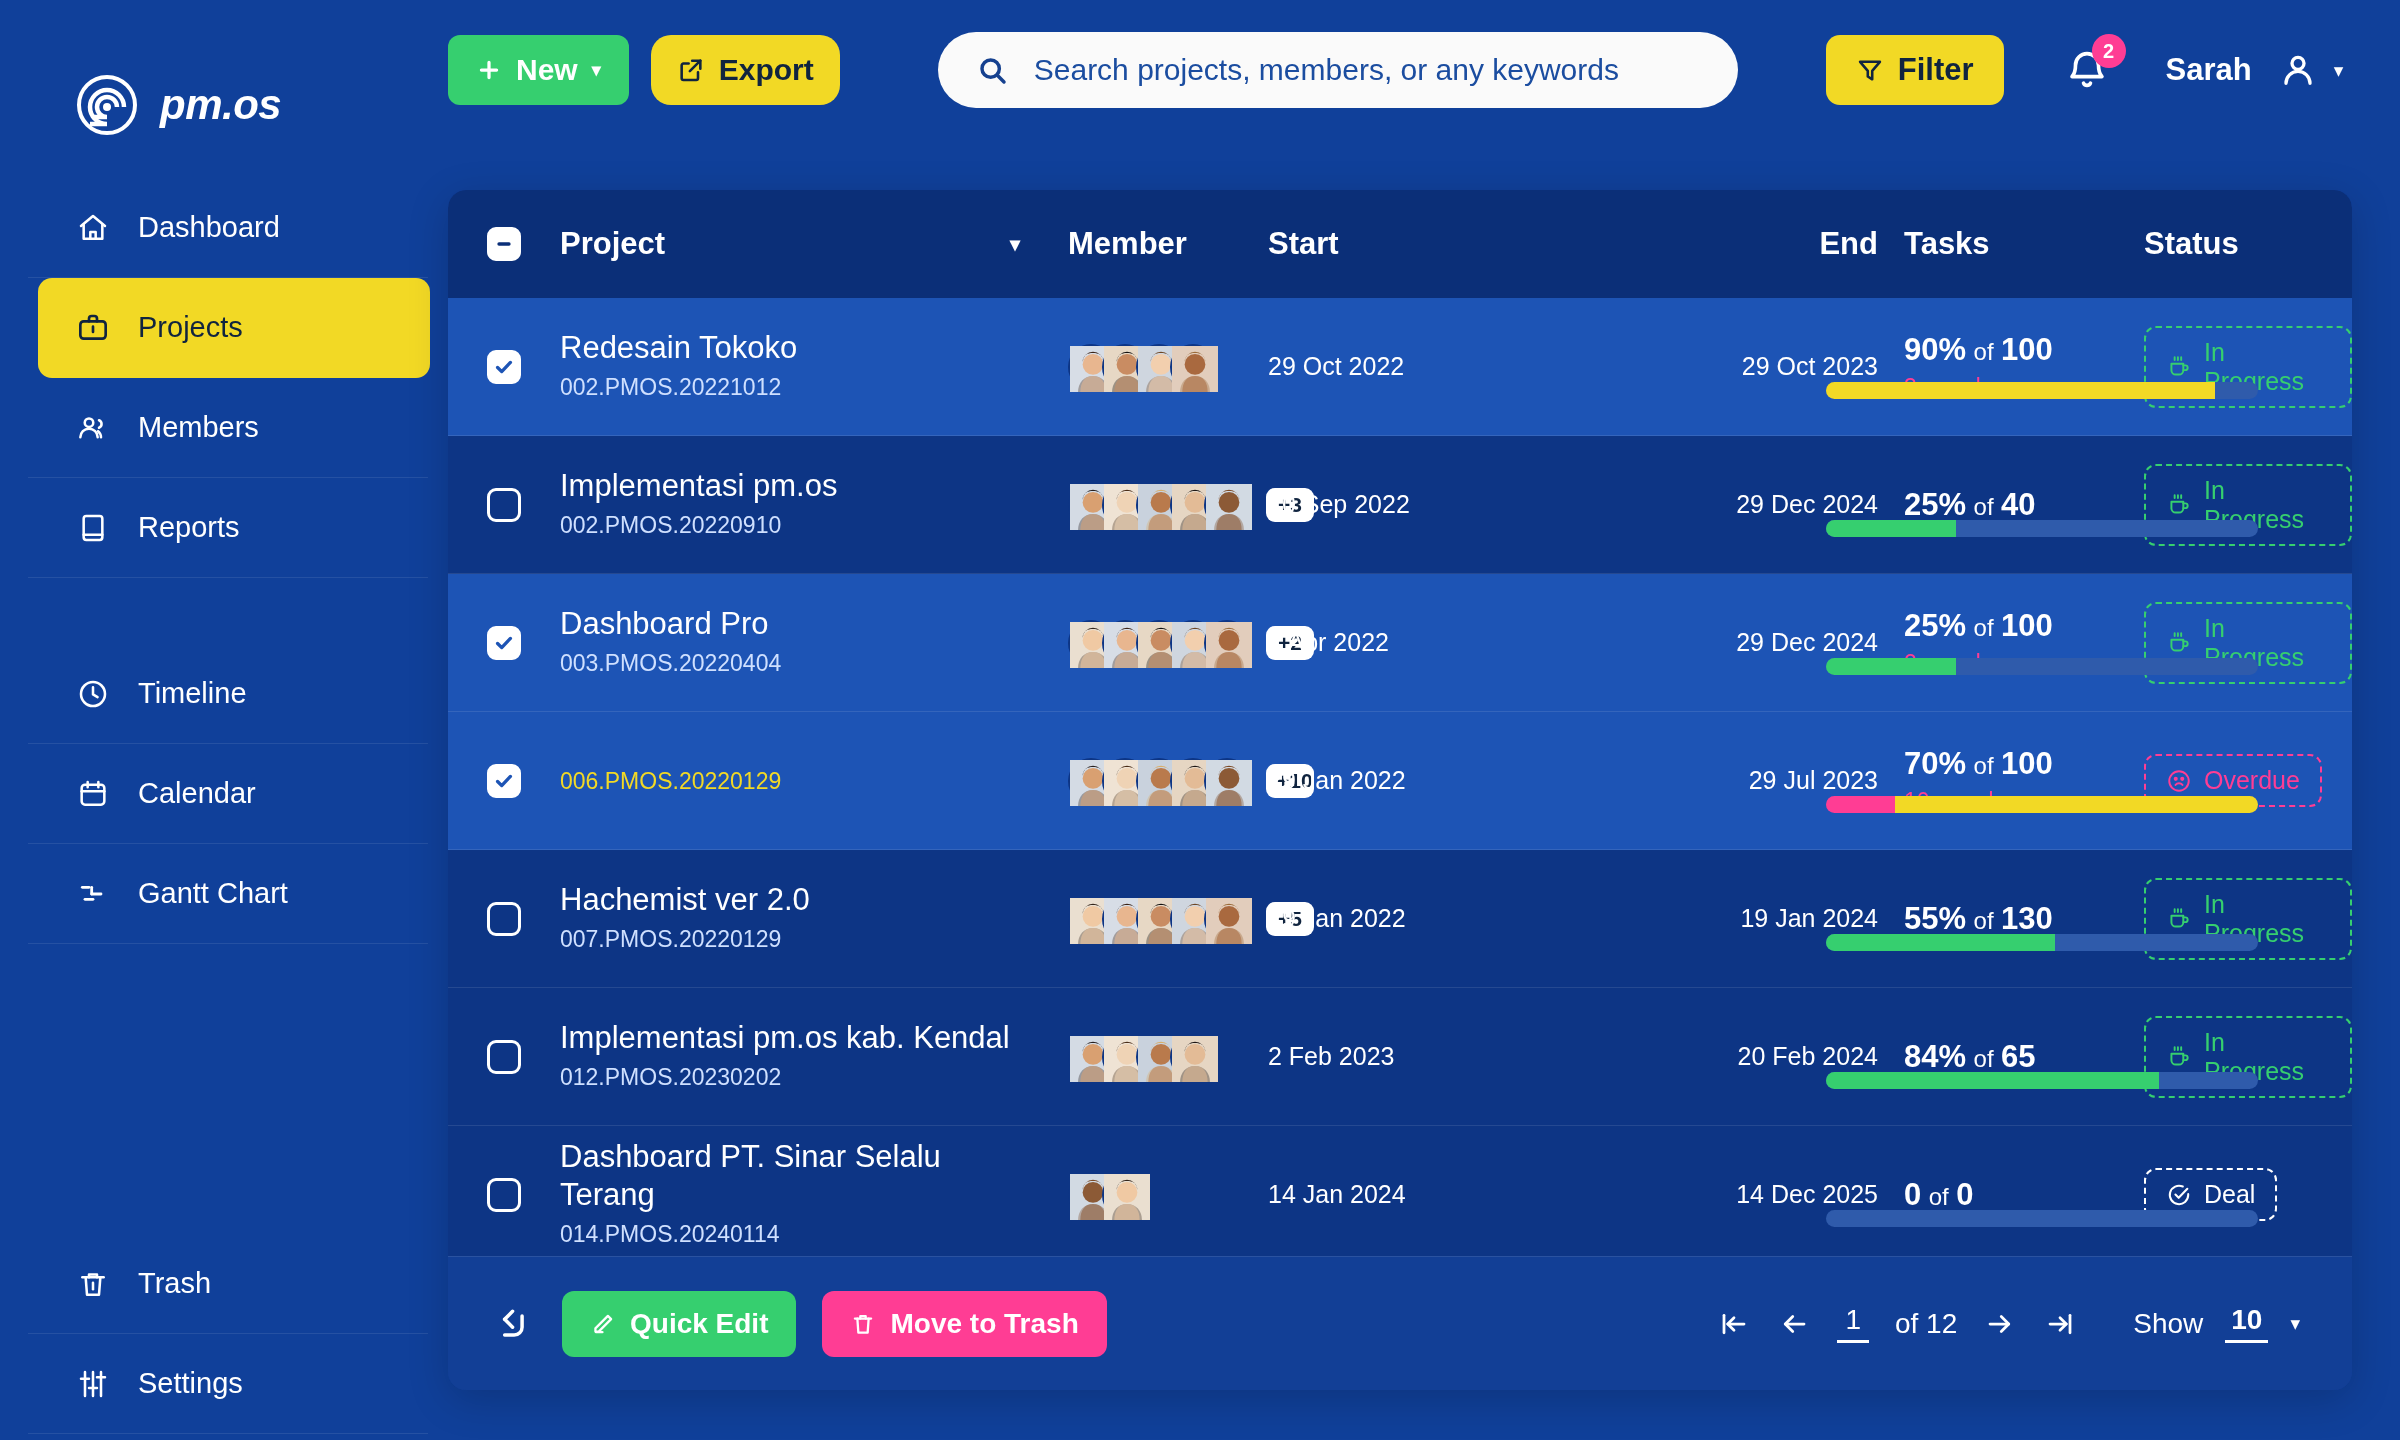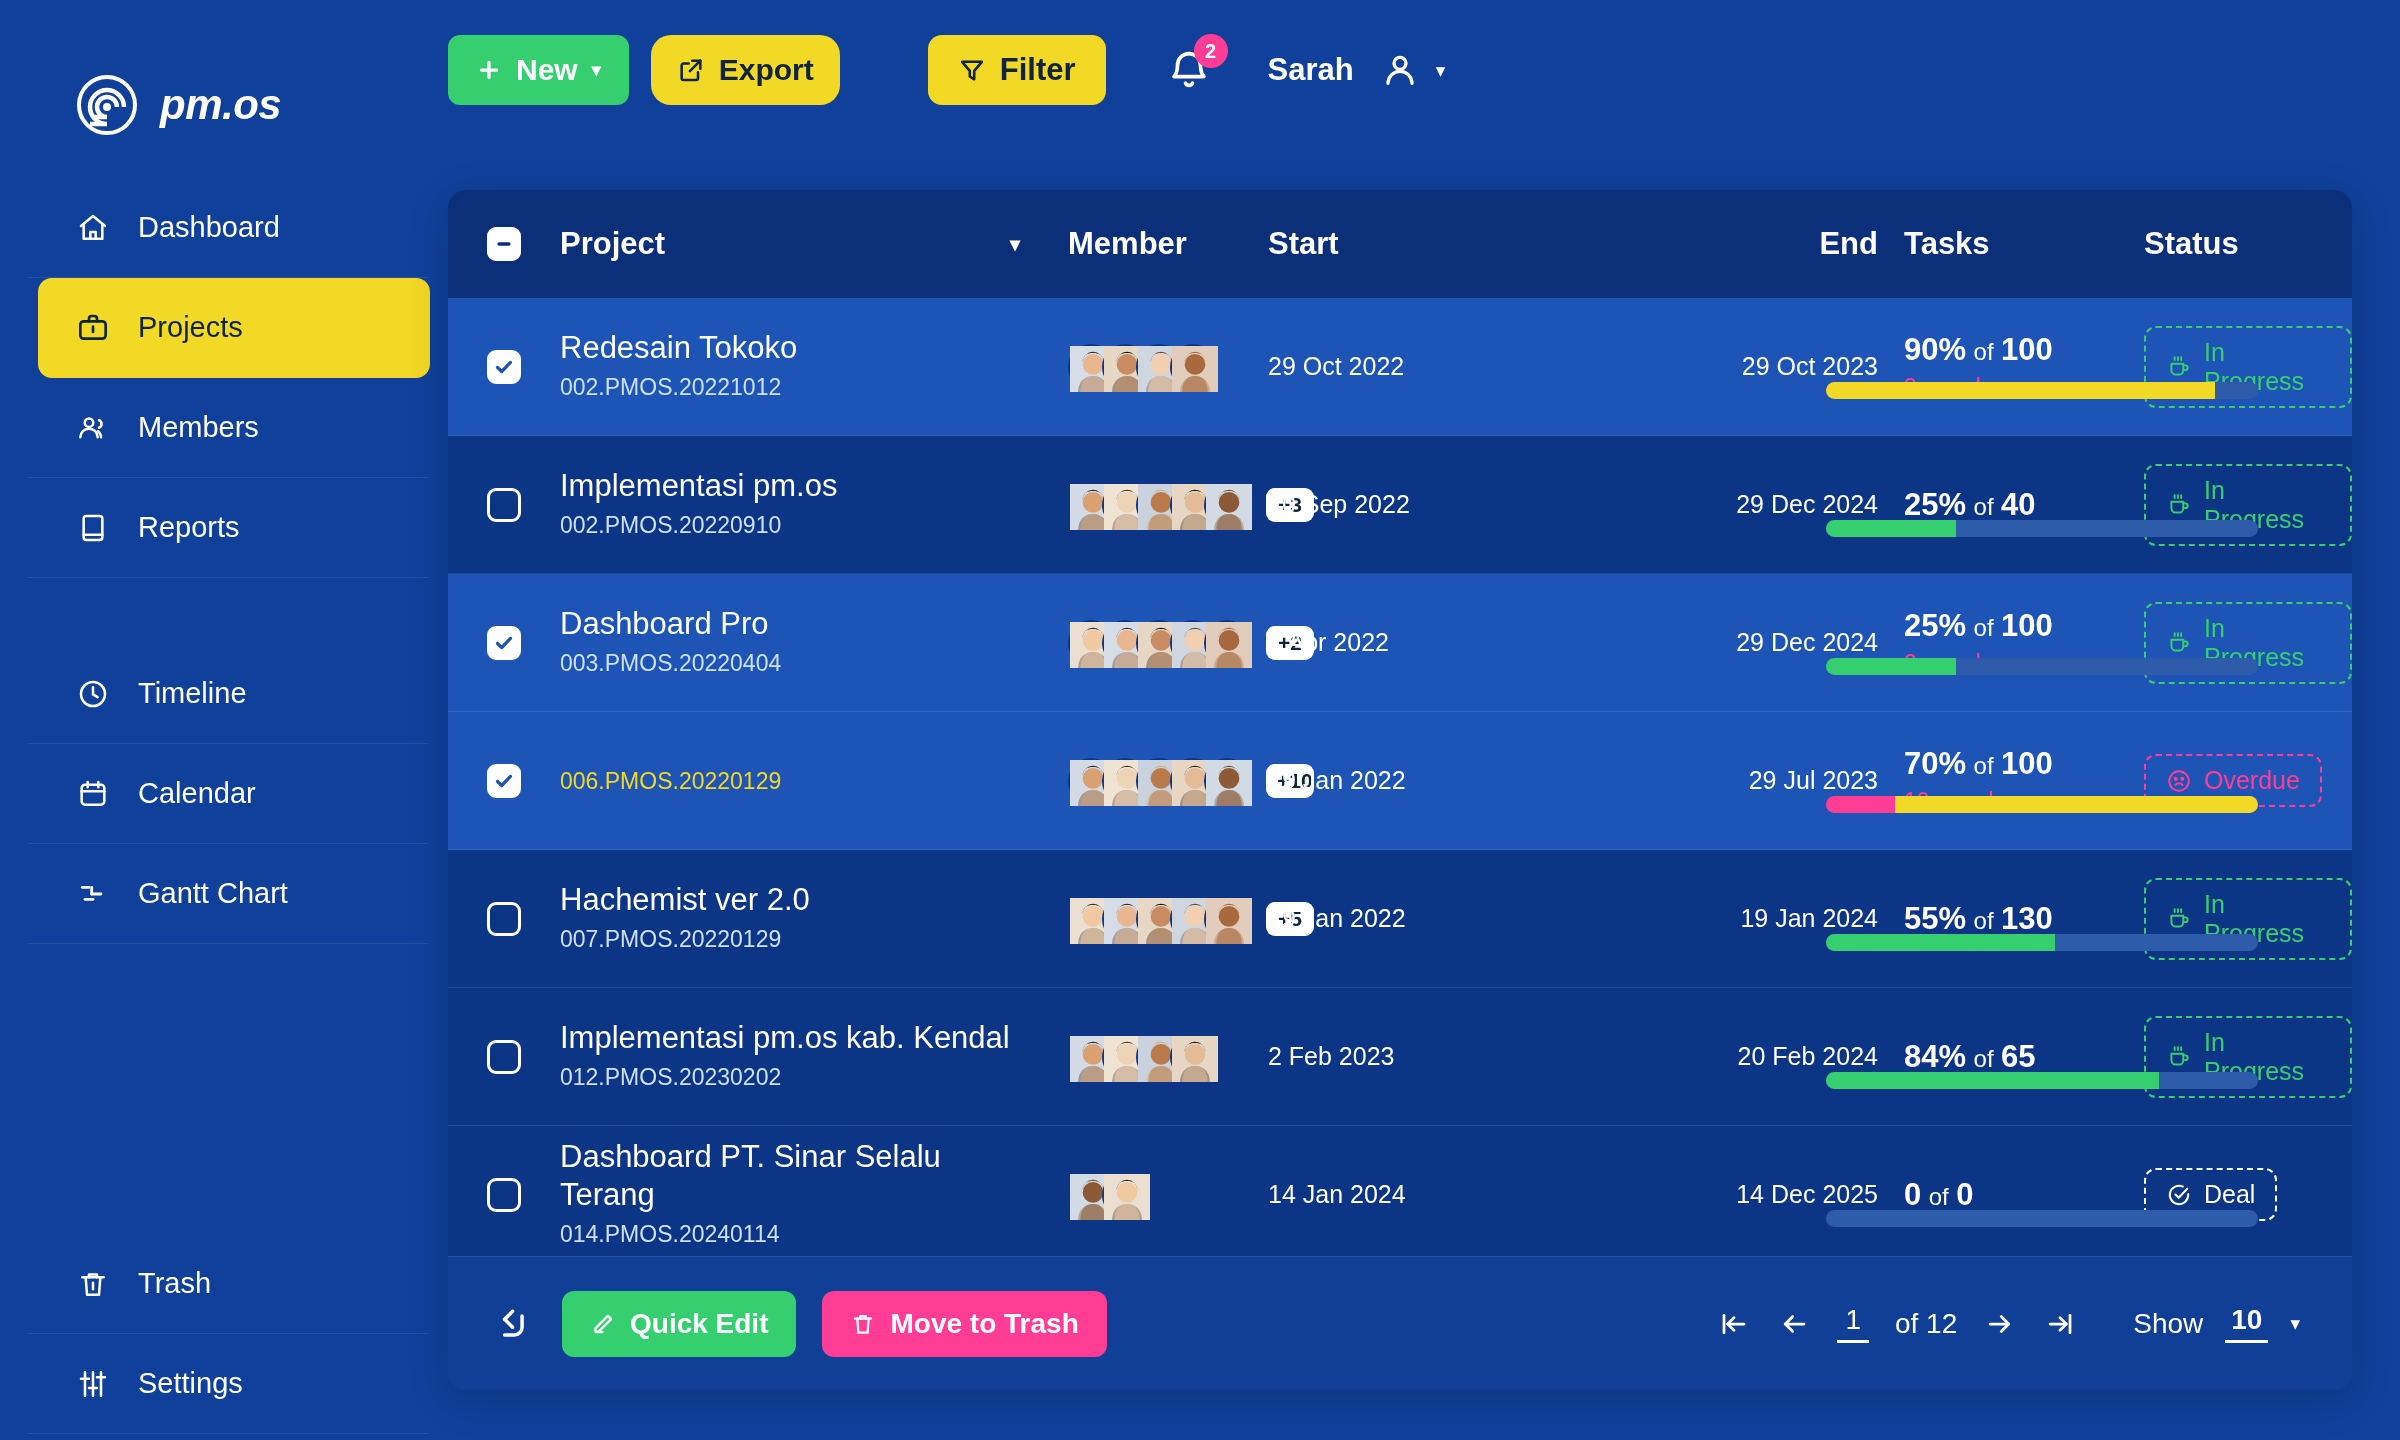--- a/index.html
+++ b/index.html
@@ -353,20 +353,29 @@
     <span>
       <svg width="28" height="28" viewBox="0 0 24 24" fill="none" stroke="#10243f" stroke-width="2.2" stroke-linecap="round" stroke-linejoin="round">
         <path d="M13 4h7v7"></path>
           <path d="M20 4l-9 9"></path>
           <path d="M18 14v5a1.5 1.5 0 0 1-1.5 1.5h-11A1.5 1.5 0 0 1 4 19V8a1.5 1.5 0 0 1 1.5-1.5H10"></path>
       </svg>
     </span>
     <span>Export</span>
   </button>
 
+  <div id="searchbox">
+    <span>
+      <svg width="32" height="32" viewBox="0 0 24 24" fill="none" stroke="#16418f" stroke-width="2.6" stroke-linecap="round">
+        <circle cx="11" cy="11" r="6.5"></circle>
+          <path d="M16.2 16.2L21 21"></path>
+      </svg>
+    </span>
+    <input id="search-input" type="text" placeholder="Search projects, members, or any keywords" style="">
+  </div>
 
   <button class="btn" id="btn-filter">
     <span>
       <svg width="28" height="28" viewBox="0 0 24 24" fill="none" stroke="#10243f" stroke-width="2.2" stroke-linecap="round" stroke-linejoin="round">
         <path d="M3.5 5h17l-6.6 7.8V20l-3.8-2.4v-4.8z"></path>
       </svg>
     </span>
     <span>Filter</span>
   </button>
 

